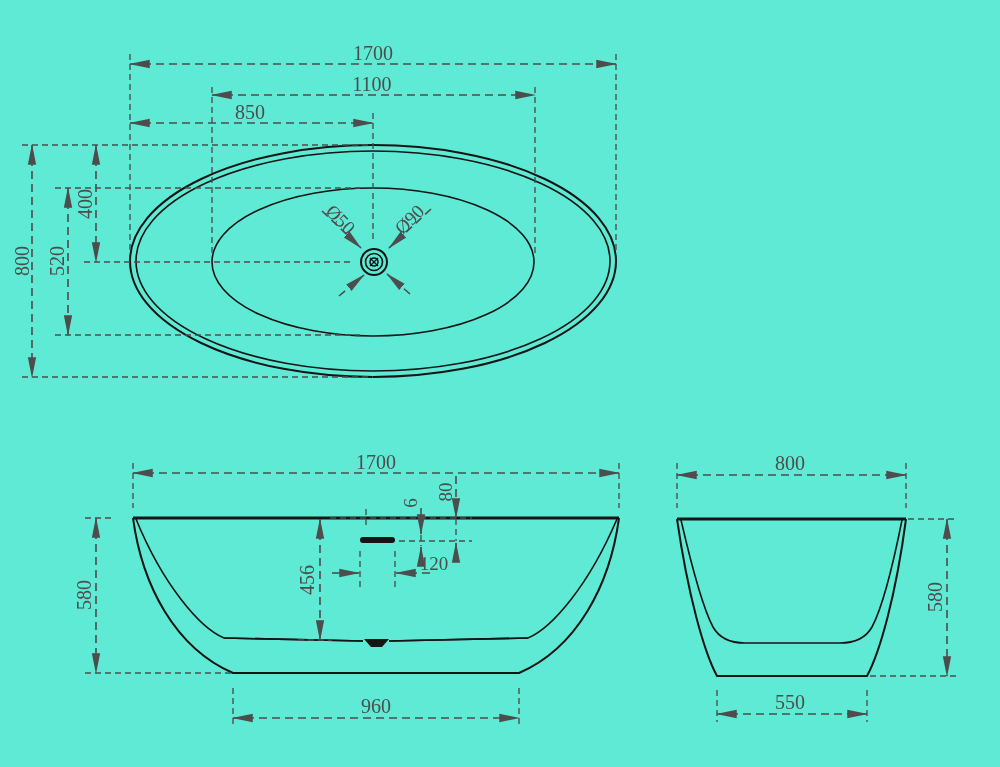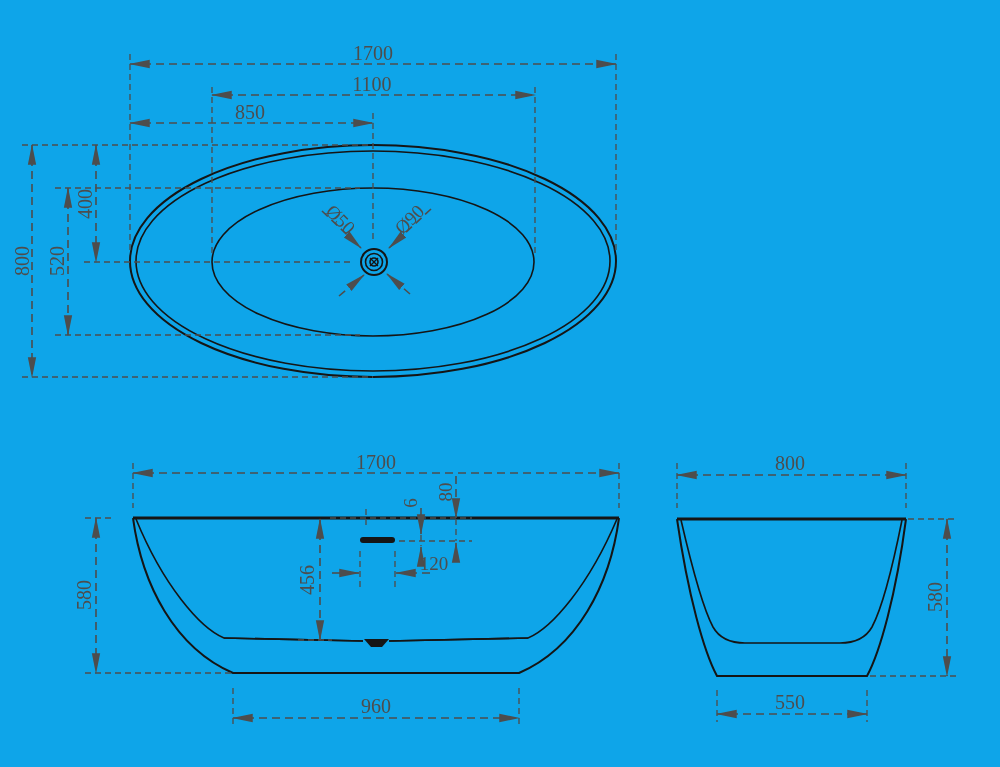--- a/index.html
+++ b/index.html
@@ -1,17 +1,17 @@
 <!DOCTYPE html>
 <html><head>
 <meta charset="utf-8">
 <style>
   html,body{margin:0;padding:0;background:#ffffff;}
   #canvas{
-    position:relative;width:1000px;height:767px;background:#0ea5e9;
+    position:relative;width:1000px;height:767px;background:#5eead4;
     font-family:"Liberation Serif", serif;
   }
   svg{display:block}
   text{
     font-family:"Liberation Serif", serif;
     fill:#4d4d4d;
   }
   .dimtxt{font-size:20px;}
   .dimtxt-sm{font-size:19px;}
   .dimline{stroke:#4d4d4d;stroke-width:1.6;fill:none;stroke-dasharray:8 5;}

